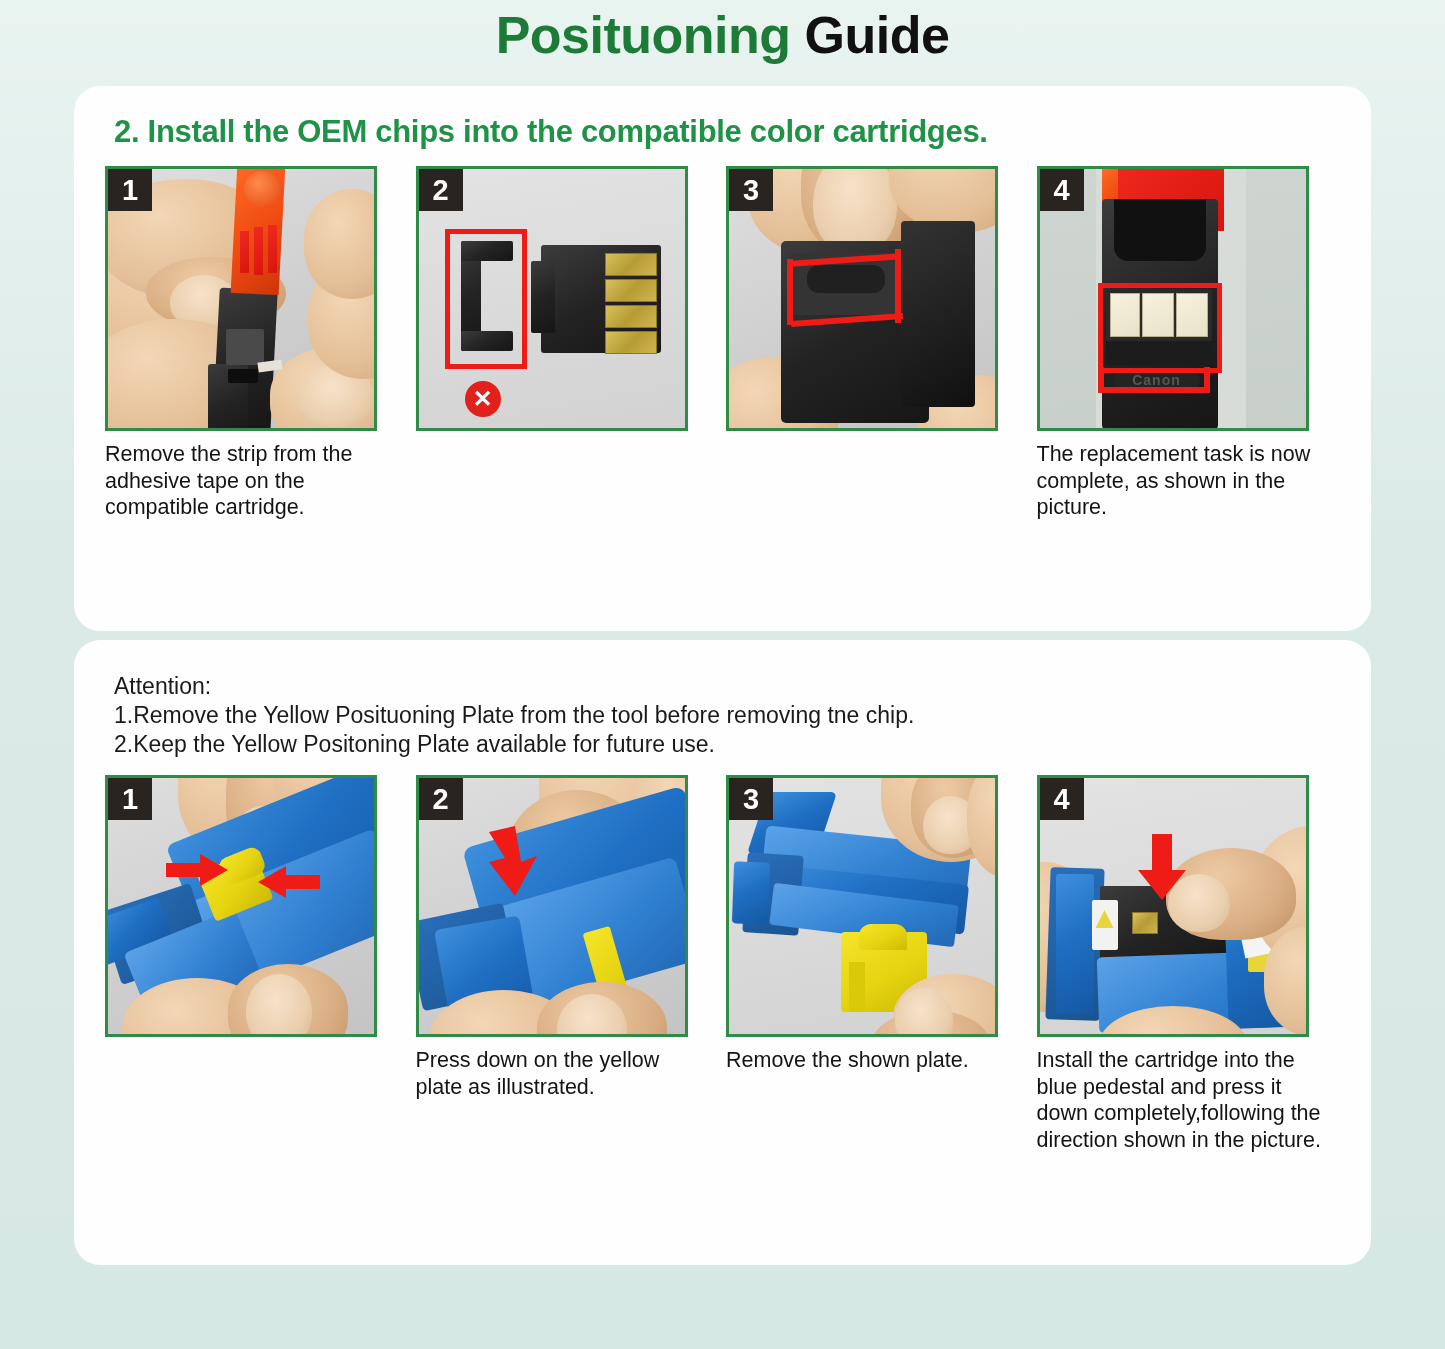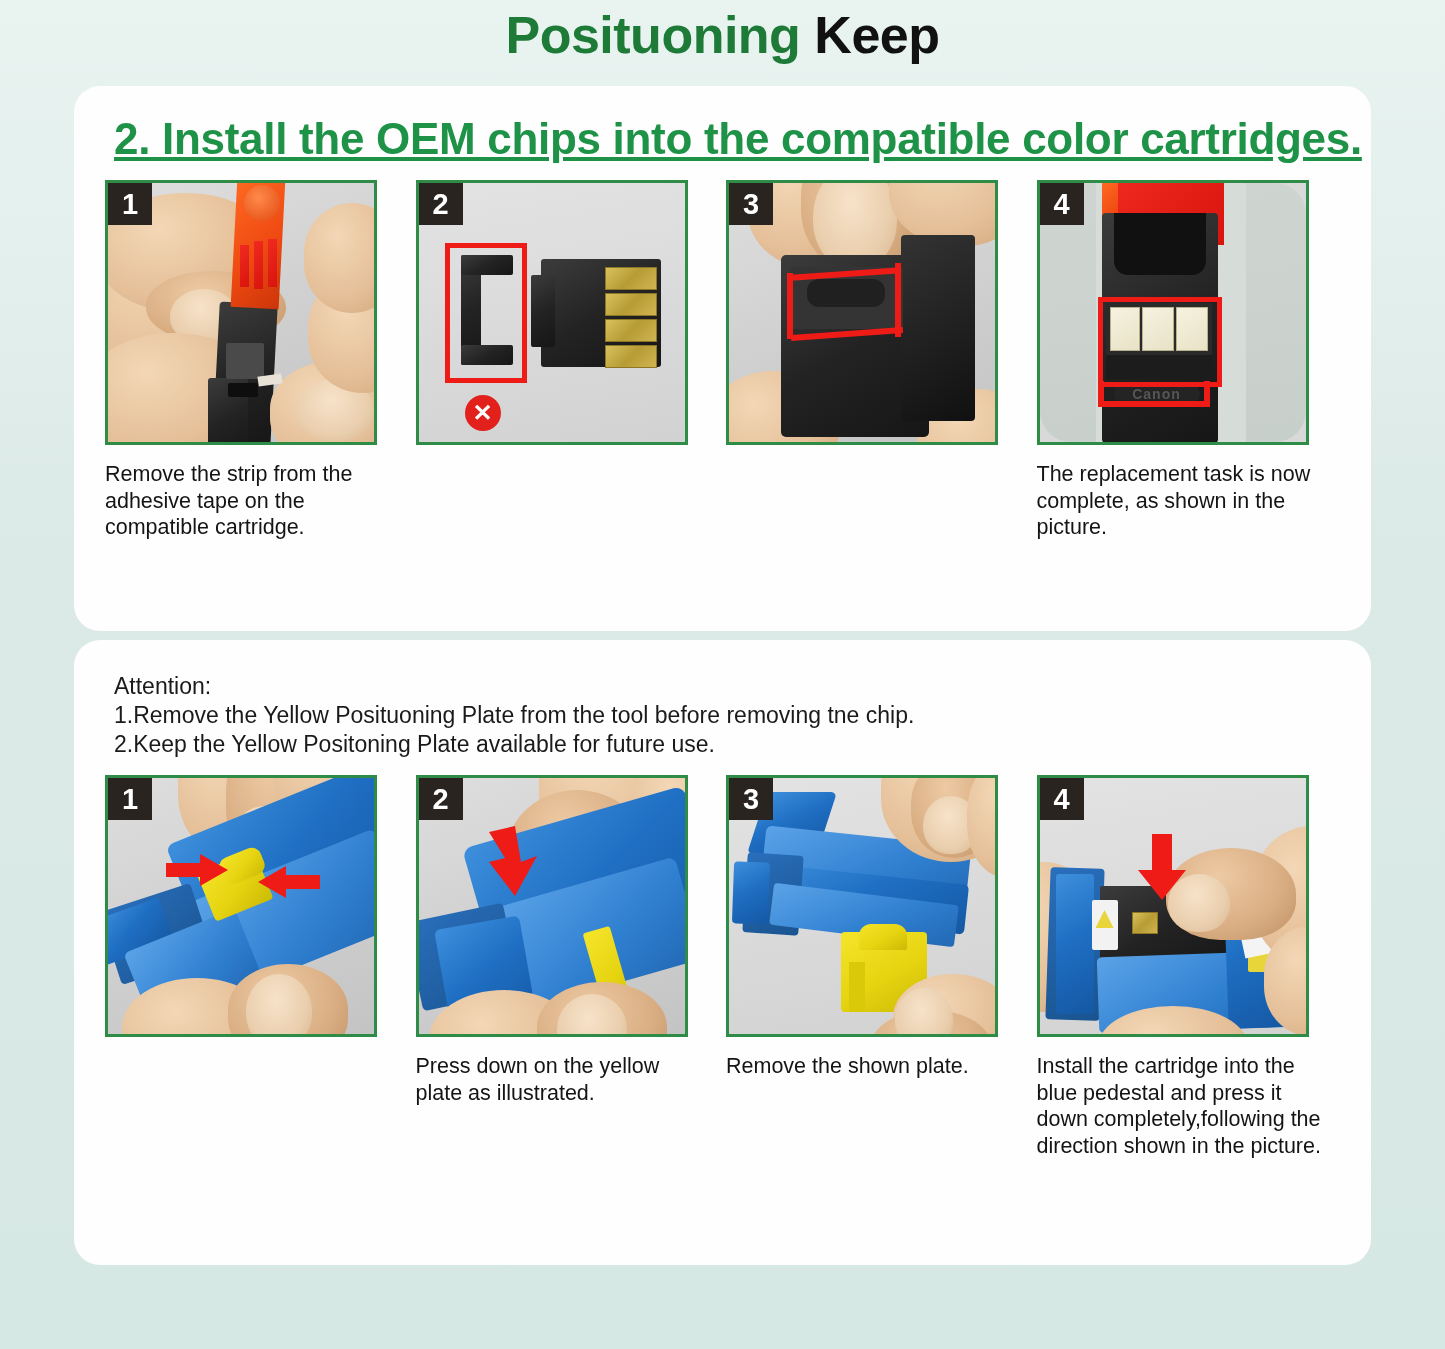--- a/index.html
+++ b/index.html
@@ -48,21 +48,21 @@
   #card-section-3 { top: 640px; height: 625px; }
 
   .section-heading {
     color: #1e9347;
     font-size: 34px;
     font-weight: bold;
     letter-spacing: -0.3px;
     margin: 10px 0 0 14px;
     white-space: nowrap;
   }
-  #card-section-2 .section-heading { font-size: 44px; text-decoration: underline; }
+  #card-section-2 .section-heading { font-size: 31px; }
   #card-section-3 .section-heading { font-size: 33.5px; }
 
   .attention-block {
     margin: 14px 0 0 14px;
     font-size: 23px;
     line-height: 29px;
     color: #1a1a1a;
   }
   .attention-block div { white-space: nowrap; }
 
@@ -98,21 +98,21 @@
     background: #2a2420;
     color: #ffffff;
     font-size: 29px;
     font-weight: bold;
     line-height: 42px;
     text-align: center;
     z-index: 30;
   }
 
   .caption {
-    margin-top: 16px;
+    margin-top: 10px;
     font-size: 21.5px;
     line-height: 26.5px;
     color: #141414;
     width: 280px;
   }
   .step-4 .caption { width: 285px; }
 
   
   .scene { position: absolute; inset: 0; }
   .sc-bg-grey { background: linear-gradient(160deg,#dedede 0%, #cfcfcf 55%, #c4c4c4 100%); }
@@ -186,21 +186,21 @@
 
   .arrow-svg { position: absolute; overflow: visible; }
 </style>
 </head>
 <body>
 
 <div class="page">
 
   <div class="doc-title">
     <span class="t-green">Posituoning</span>
-    <span class="t-black">Keep</span>
+    <span class="t-black">Guide</span>
   </div>
 
   <div class="card" id="card-section-2">
     <div class="section-heading">2. Install the OEM chips into the compatible color cartridges.</div>
 
     <div class="steps">
 
       <div class="step step-1">
         <div class="figure">
           <div class="scene sc-bg-grey">
@@ -274,21 +274,21 @@
             <div class="redline" style="left:58px; top:90px; width:6px; height:66px;"></div>
             <div class="redline" style="left:62px; top:148px; width:112px; height:6px; transform:rotate(-4deg);"></div>
             <div class="redline" style="left:166px; top:80px; width:6px; height:74px;"></div>
           </div>
           <div class="badge">3</div>
         </div>
       </div>
 
       <div class="step step-4">
         <div class="figure">
-          <div class="scene" style="background:linear-gradient(170deg,#cfd6d2 0%, #c7cfcb 100%);border-radius:31px;">
+          <div class="scene" style="background:linear-gradient(170deg,#cfd6d2 0%, #c7cfcb 100%);">
             <div style="position:absolute; left:56px; top:0px; width:150px; height:262px; background:#d6dcd8;"></div>
 
             <div class="redpart" style="left:62px; top:0px; width:122px; height:62px;"></div>
             <div class="orangepart" style="left:62px; top:0px; width:16px; height:62px;"></div>
 
             <div class="blk" style="left:62px; top:30px; width:116px; height:230px; border-radius:4px;"></div>
             <div class="blk" style="left:74px; top:30px; width:92px; height:62px; border-radius:0 0 14px 14px; background:#111;"></div>
 
             <div style="position:absolute; left:66px; top:120px; width:106px; height:52px; background:#2a2a2a; border-radius:2px;"></div>
             <div class="cream" style="left:70px; top:124px; width:30px; height:44px;"></div>

